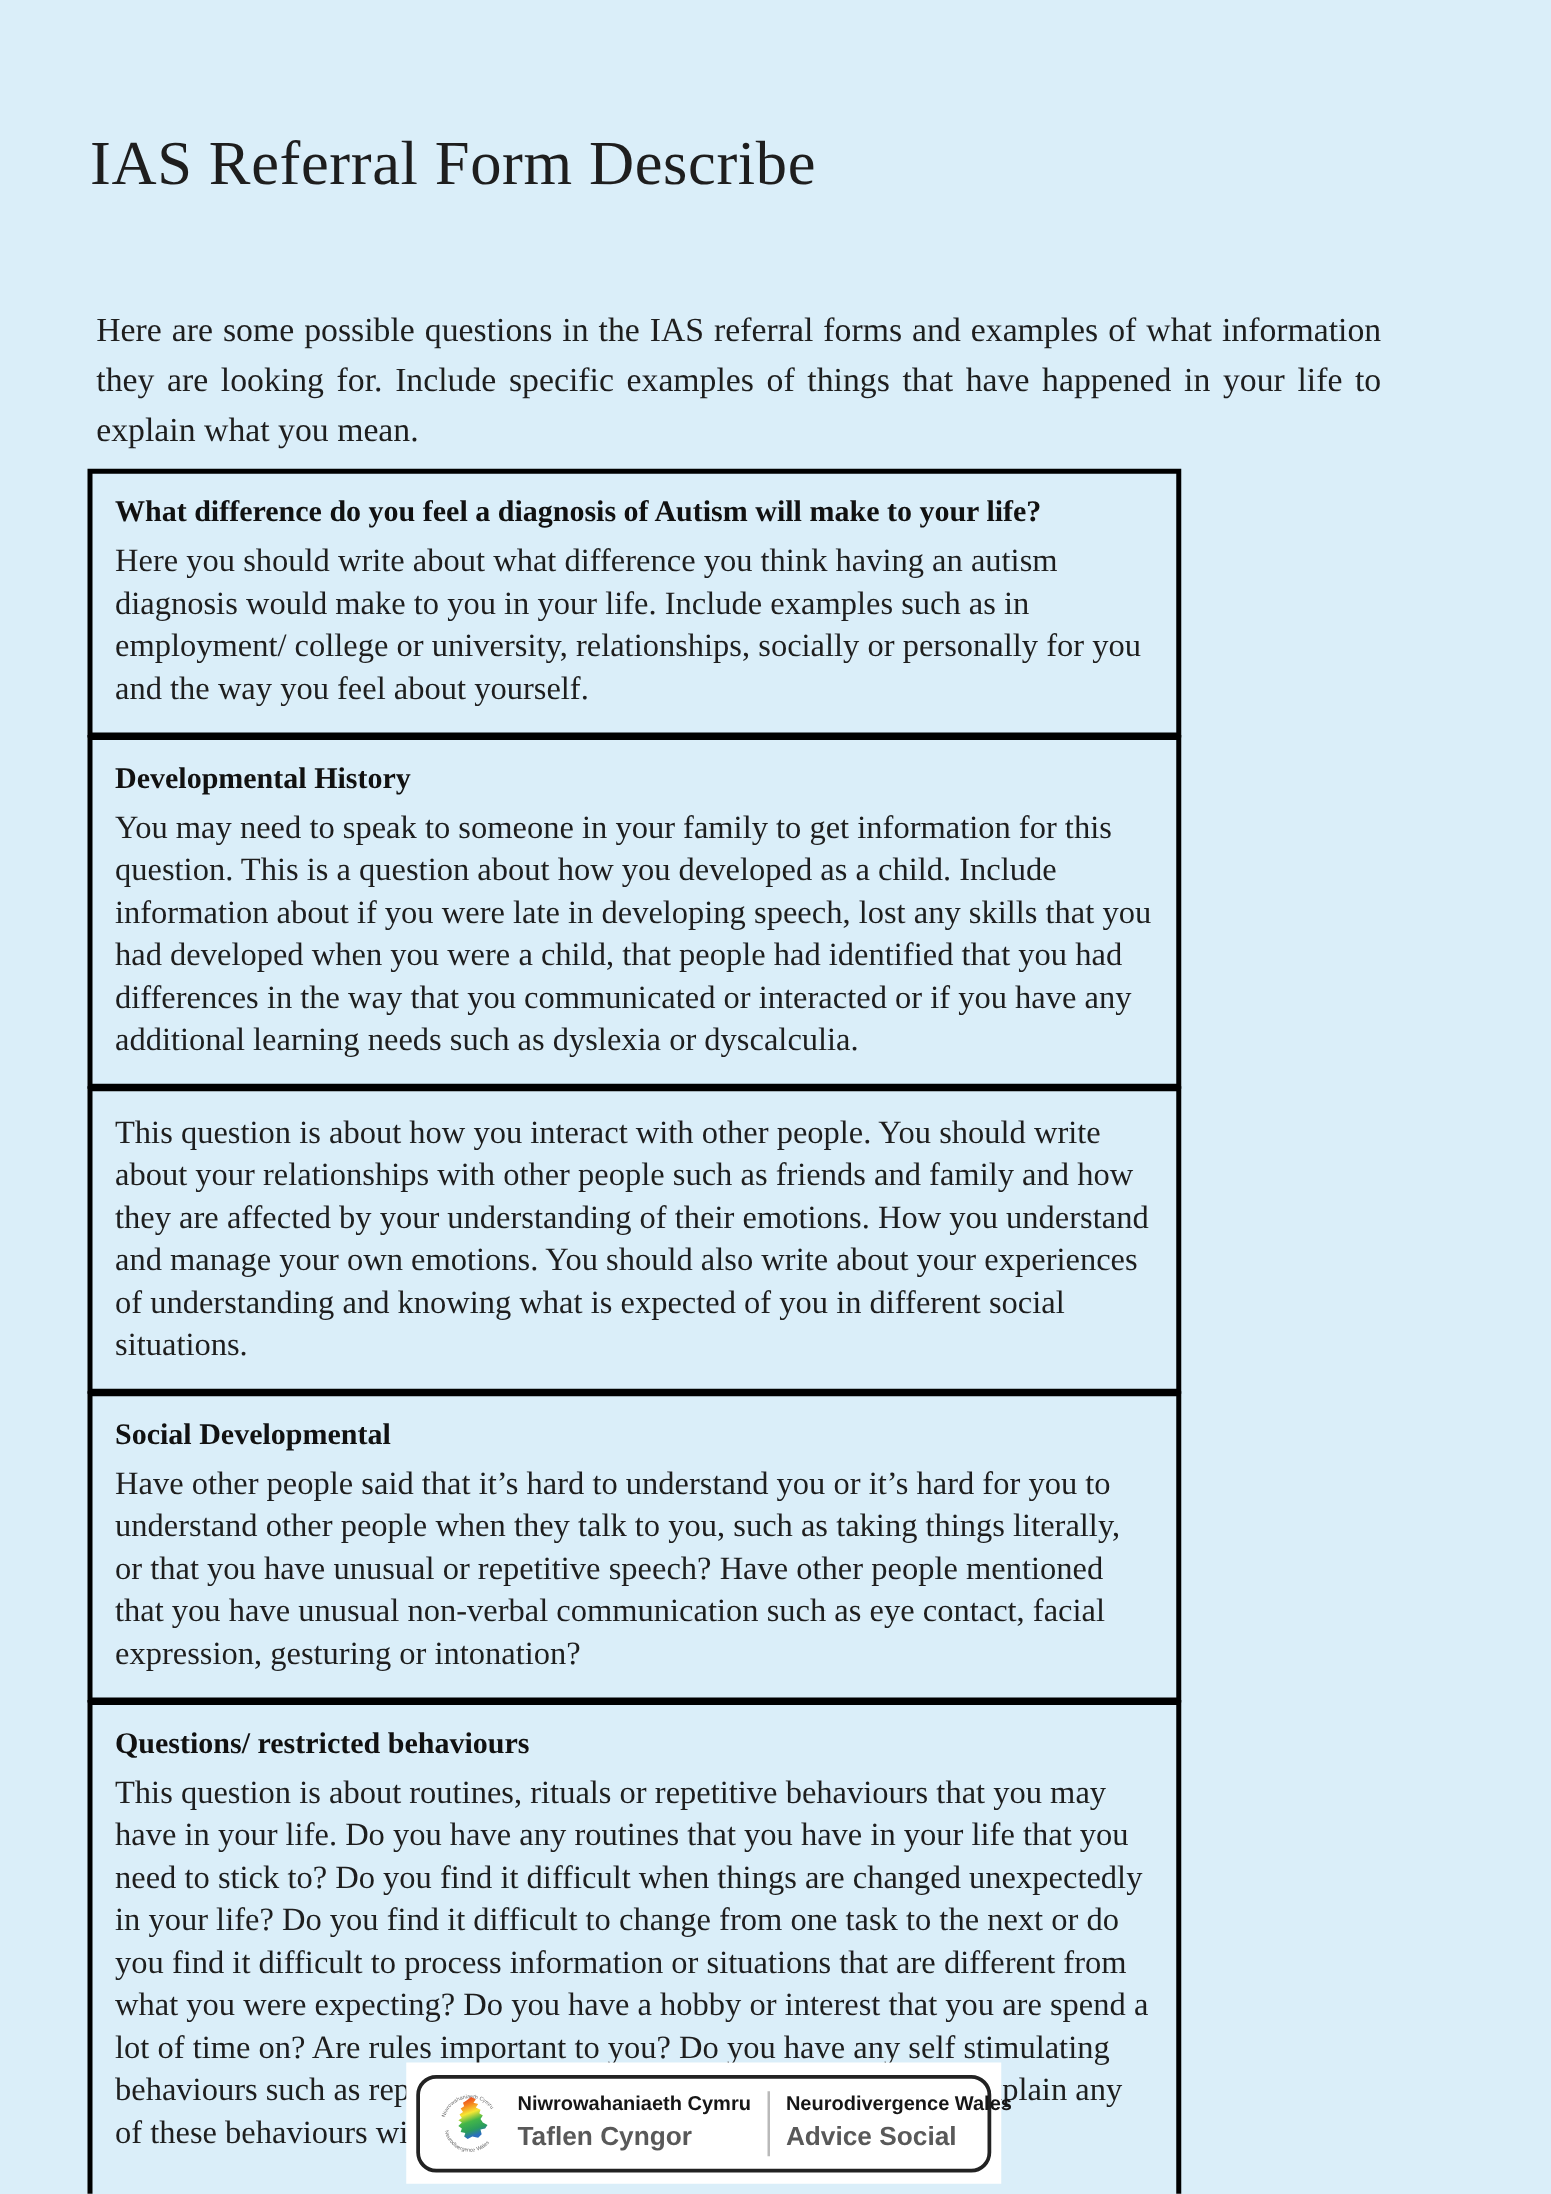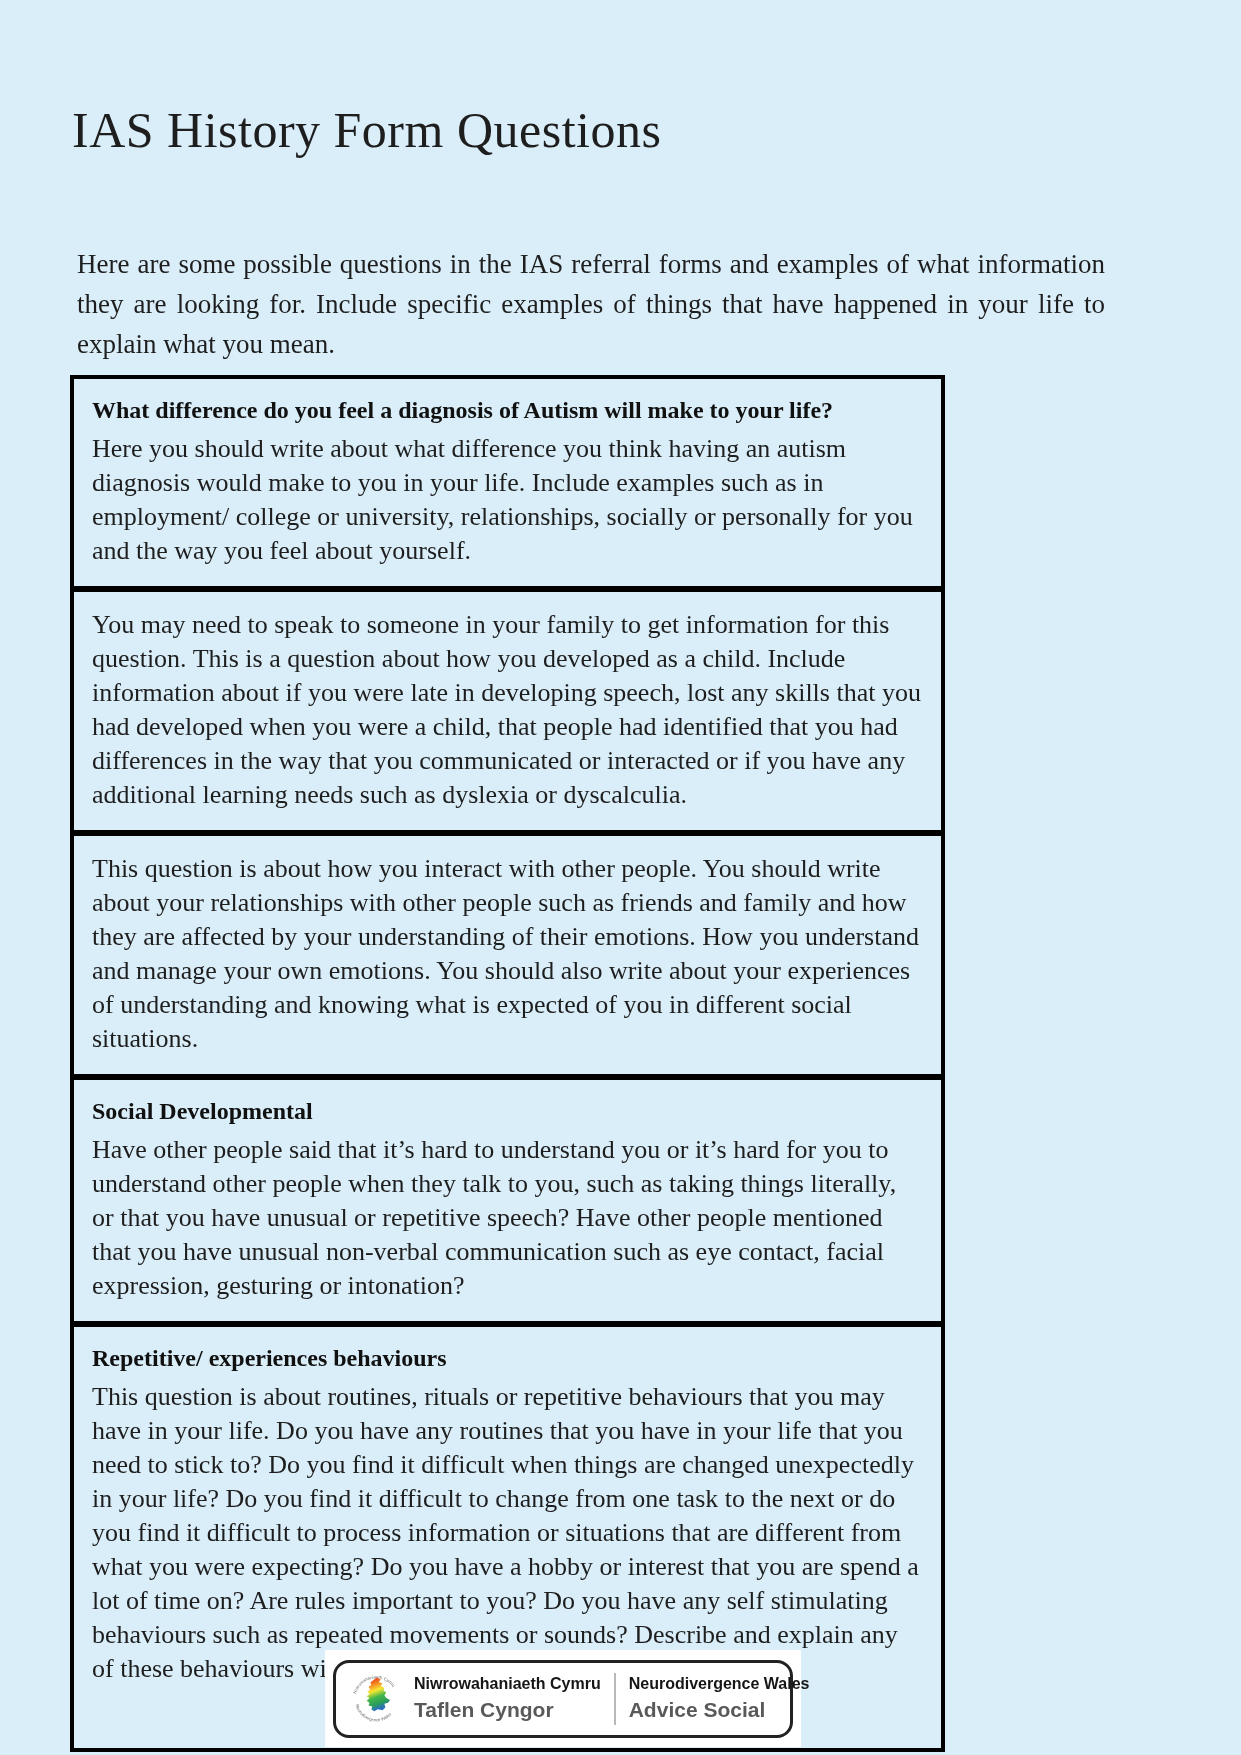--- a/index.html
+++ b/index.html
@@ -59,46 +59,47 @@
   .badge-col{display:flex;flex-direction:column;justify-content:center;line-height:1.25;white-space:nowrap;}
   .badge-name{font-size:16px;font-weight:700;color:#161616;}
   .badge-sub{font-size:21px;font-weight:700;color:var(--muted_text,#595959);margin-top:3px;}
   .badge-divider{width:2px;height:52px;background:#b9b9b9;margin:0 13px;flex:0 0 auto;}
 </style>
 </head>
 <body style="--page_bg: #daeef9; --text: #1e1e1e; --heading_text: #111111; --box_border: #000000; --badge_bg: #ffffff; --badge_border: #222222; --muted_text: #595959;">
 
 <div class="page">
 
-  <h1 class="doc-title">IAS History Form Questions</h1>
+  <h1 class="doc-title">IAS Referral Form Describe</h1>
 
   <p class="intro">Here are some possible questions in the IAS referral forms and examples of what information they are looking for. Include specific examples of things that have happened in your life to explain what you mean.</p>
 
   <div class="boxes">
 
     <div class="qbox">
       <h2>What difference do you feel a diagnosis of Autism will make to your life?</h2>
       <p>Here you should write about what difference you think having an autism diagnosis would make to you in your life. Include examples such as in employment/ college or university, relationships, socially or personally for you and the way you feel about yourself.</p>
     </div>
 
     <div class="qbox">
+      <h2>Developmental History</h2>
       <p>You may need to speak to someone in your family to get information for this question. This is a question about how you developed as a child. Include information about if you were late in developing speech, lost any skills that you had developed when you were a child, that people had identified that you had differences in the way that you communicated or interacted or if you have any additional learning needs such as dyslexia or dyscalculia.</p>
     </div>
 
     <div class="qbox">
       <p>This question is about how you interact with other people. You should write about your relationships with other people such as friends and family and how they are affected by your understanding of their emotions. How you understand and manage your own emotions. You should also write about your experiences of understanding and knowing what is expected of you in different social situations.</p>
     </div>
 
     <div class="qbox">
       <h2>Social Developmental</h2>
       <p>Have other people said that it’s hard to understand you or it’s hard for you to understand other people when they talk to you, such as taking things literally, or that you have unusual or repetitive speech? Have other people mentioned that you have unusual non-verbal communication such as eye contact, facial expression, gesturing or intonation?</p>
     </div>
 
     <div class="qbox last">
-      <h2>Repetitive/ experiences behaviours</h2>
+      <h2>Questions/ restricted behaviours</h2>
       <p>This question is about routines, rituals or repetitive behaviours that you may have in your life. Do you have any routines that you have in your life that you need to stick to? Do you find it difficult when things are changed unexpectedly in your life? Do you find it difficult to change from one task to the next or do you find it difficult to process information or situations that are different from what you were expecting? Do you have a hobby or interest that you are spend a lot of time on? Are rules important to you? Do you have any self stimulating behaviours such as repeated movements or sounds? Describe and explain any of these behaviours with examples.</p>
     </div>
 
   </div>
 
   <div class="badge-strip">
     <div class="badge">
 
       <svg class="badge-logo" viewBox="0 0 60 60" xmlns="http://www.w3.org/2000/svg" aria-hidden="true">
         <defs>

